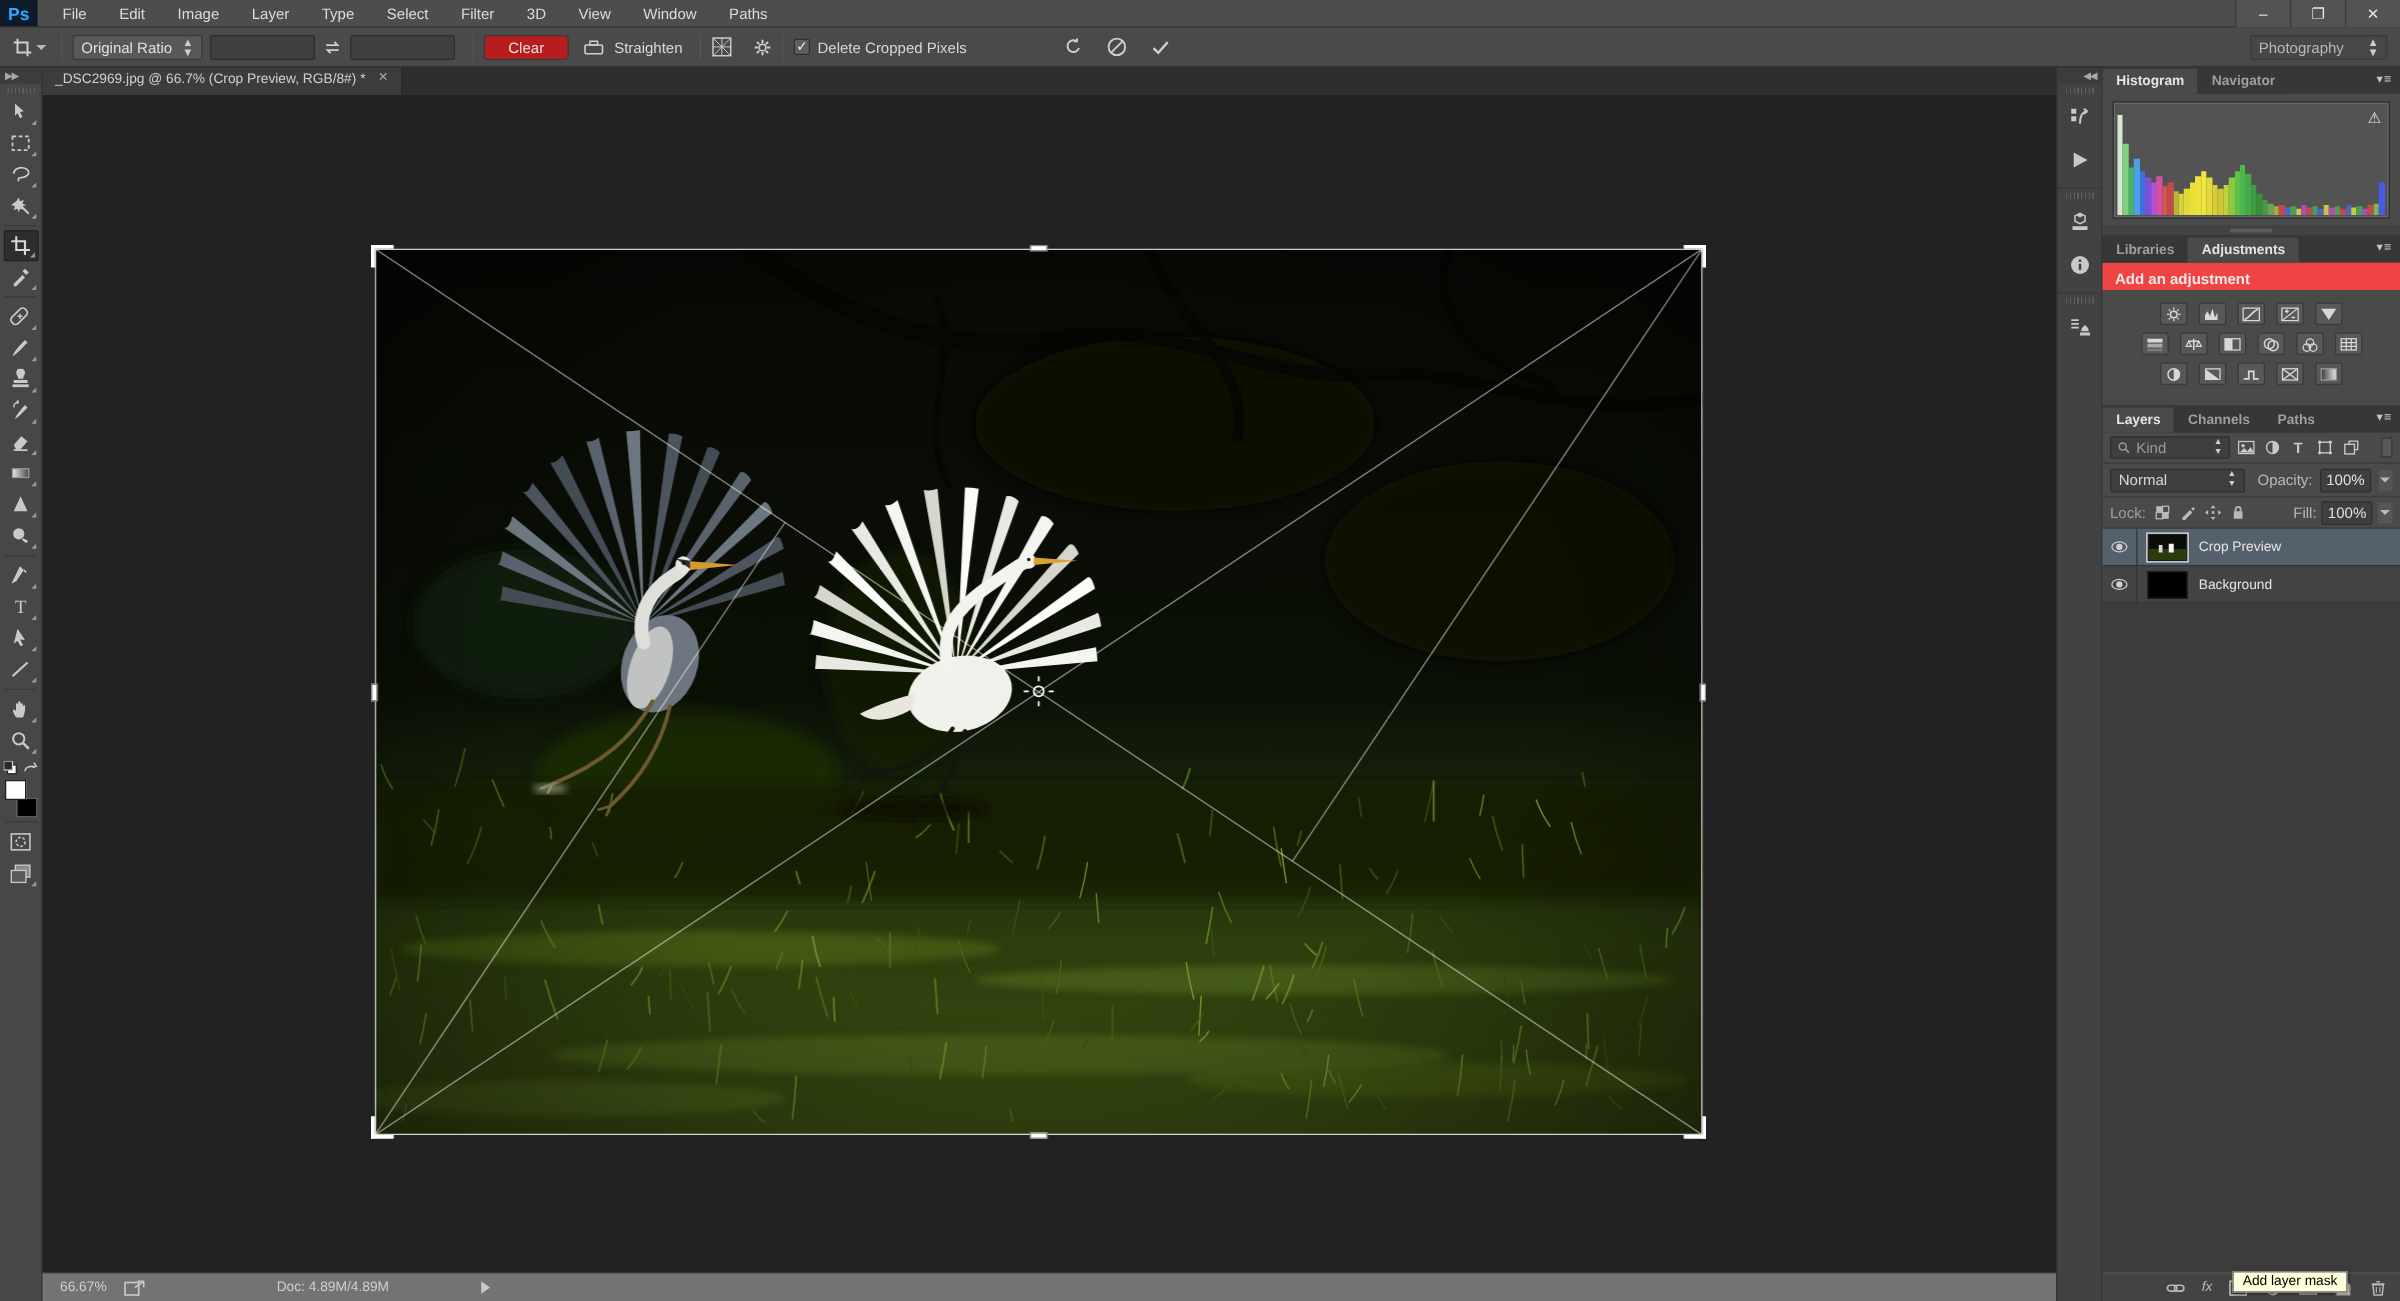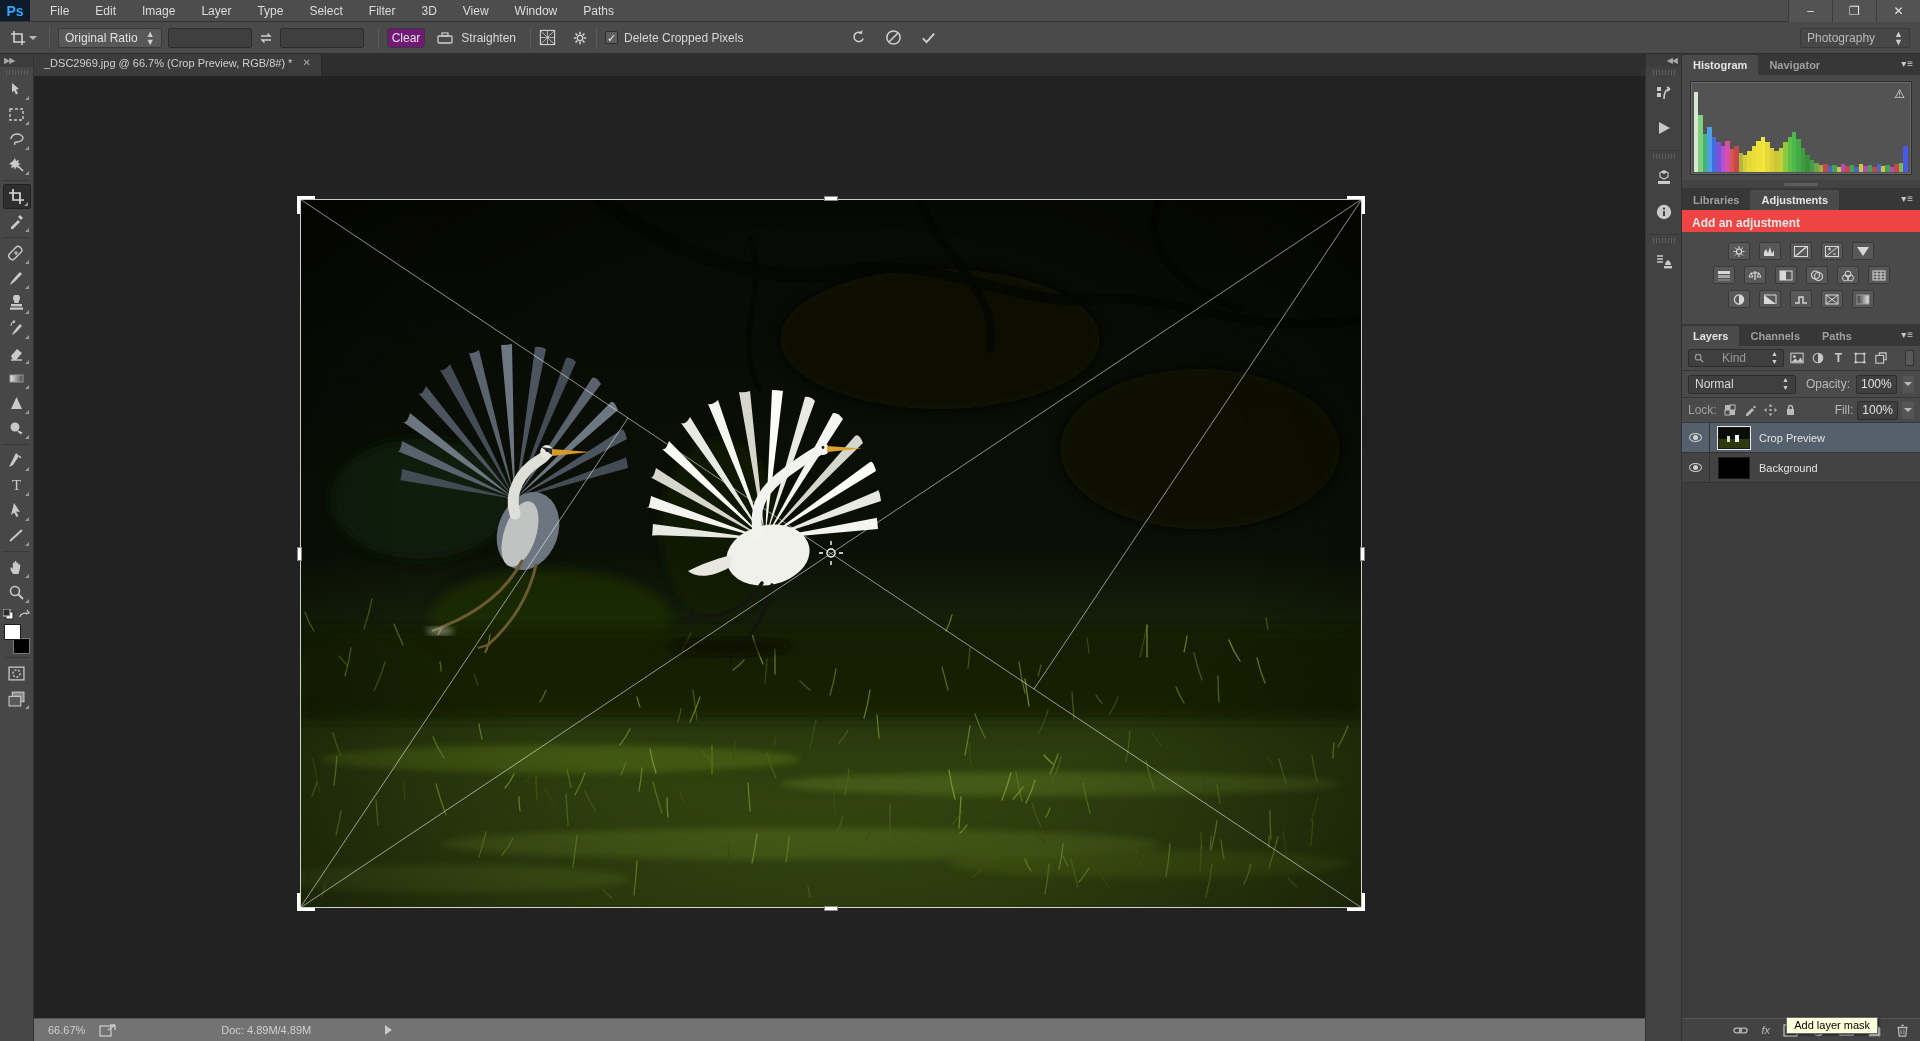--- a/index.html
+++ b/index.html
@@ -21,21 +21,21 @@
   
   .optionsbar { height:32px; background:#4a4a4a; border-bottom:1px solid #2c2c2c;
     display:flex; align-items:center; padding:0 6px; position:relative; }
   .ob-sep { width:1px; height:22px; background:#3a3a3a; border-right:1px solid #5a5a5a; margin:0 8px; }
   .tool-badge { display:flex; align-items:center; gap:3px; padding:2px 4px; }
   .dd-arrow { width:0; height:0; border-left:4px solid transparent; border-right:4px solid transparent; border-top:4px solid #b9b9b9; }
   .select-box { background:#585858; border:1px solid #3a3a3a; border-radius:2px; height:20px;
     display:flex; align-items:center; gap:8px; padding:0 6px; color:#e0e0e0; }
   .updown { font-size:9px; color:#cfcfcf; line-height:8px; }
   .ob-field { width:84px; height:20px; background:#3f3f3f; border:1px solid #2e2e2e; border-radius:2px; margin:0 6px; }
-  .ob-btn { background:#701a75; border:1px solid #393939; border-radius:3px; height:20px; padding:0 4px;
+  .ob-btn { background:#b91c1c; border:1px solid #393939; border-radius:3px; height:20px; padding:0 19px;
     display:flex; align-items:center; color:#e2e2e2; }
   .ob-label { color:#d8d8d8; margin:0 6px; }
   .checkbox { width:13px; height:13px; background:#5e5e5e; border:1px solid #2f2f2f; border-radius:2px;
     color:#f0f0f0; font-size:11px; line-height:12px; text-align:center; margin-right:6px; }
   .ob-commit-group { position:absolute; left:850px; display:flex; gap:18px; align-items:center; }
   .workspace { position:absolute; right:10px; }
   .workspace .select-box { width:110px; justify-content:space-between; background:#474747; color:#b8b8b8; }
 
   
   .layout { display:flex; height:987px; }
@@ -106,21 +106,21 @@
   .adj-heading { padding:6px 10px 2px 10px; font-weight:bold; color:#e8e8e8; background:#ef4444; }
   .adj-rows { background:#4a4a4a; padding:4px 0 10px 0; border-bottom:1px solid #383838; }
   .adj-row { display:flex; justify-content:center; gap:9px; margin:6px 0; }
   .adj-icon { width:22px; height:18px; background:#585858; border:1px solid #3a3a3a; border-radius:2px;
     display:flex; align-items:center; justify-content:center; }
   .adj-icon svg { width:16px; height:13px; }
   .layers-wrap { flex:1; display:flex; flex-direction:column; background:#404040; }
   .lr-row { display:flex; align-items:center; background:#4a4a4a; border-bottom:1px solid #383838; padding:0 6px; }
   .kind-row { height:25px; gap:4px; }
   .kind-select { flex:0 0 96px; height:18px; background:#3f3f3f; border:1px solid #2e2e2e; border-radius:2px;
-    display:flex; align-items:center; gap:18px; padding:0 5px; color:#9a9a9a; }
+    display:flex; align-items:center; gap:5px; padding:0 5px; color:#9a9a9a; }
   .filt-ico { width:17px; height:15px; display:flex; align-items:center; justify-content:center; color:#c9c9c9; }
   .filt-ico svg { width:14px; height:12px; }
   .filt-toggle { margin-left:auto; width:9px; height:16px; background:#585858; border:1px solid #333; }
   .blend-row { height:27px; gap:6px;justify-content:flex-end; }
   .blend-select { flex:0 0 108px; height:19px; background:#3f3f3f; border:1px solid #2e2e2e; border-radius:2px;
     display:flex; align-items:center; justify-content:space-between; padding:0 6px; color:#d8d8d8; }
   .op-label { color:#b9b9b9; margin-left:4px; }
   .val-box { height:19px; background:#3f3f3f; border:1px solid #2e2e2e; border-radius:2px; display:flex; align-items:center; padding:0 4px; color:#e0e0e0; gap:4px;}
   .val-dd { width:12px; height:17px; background:#555; display:flex; align-items:center; justify-content:center; }
   .lock-row { height:25px; gap:7px; }

